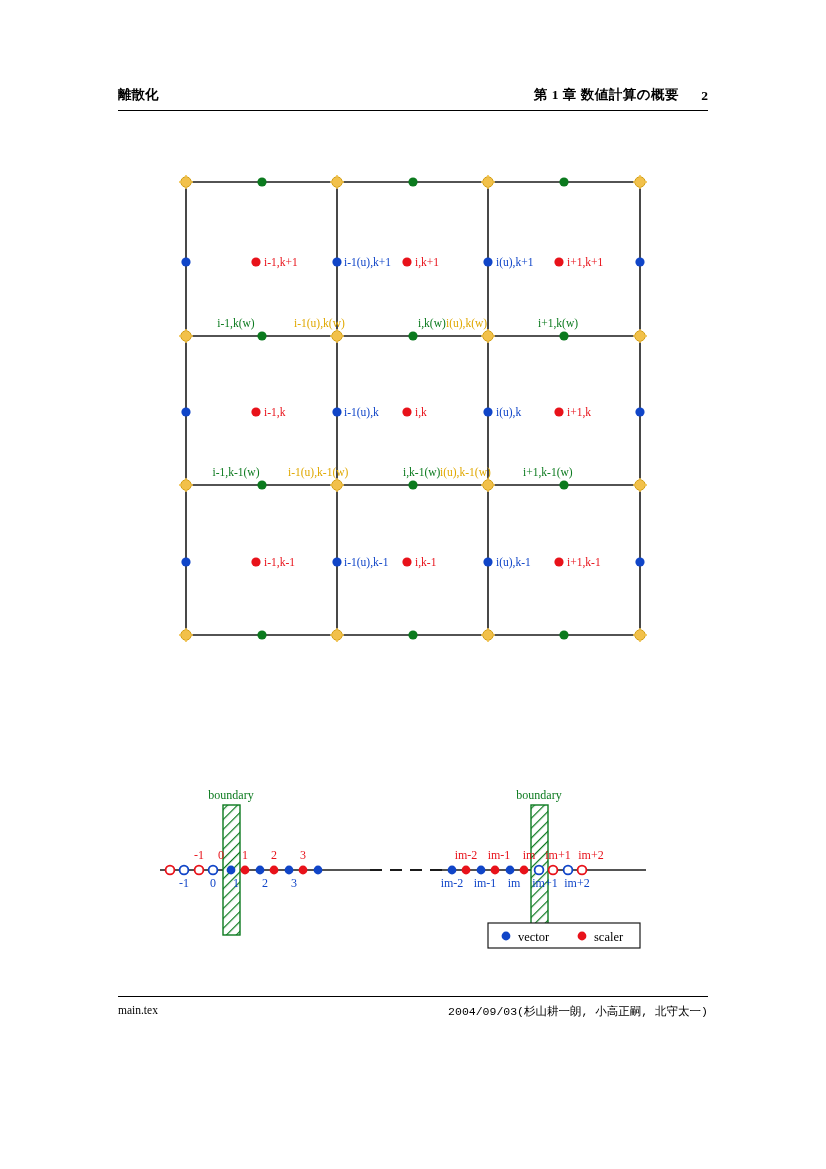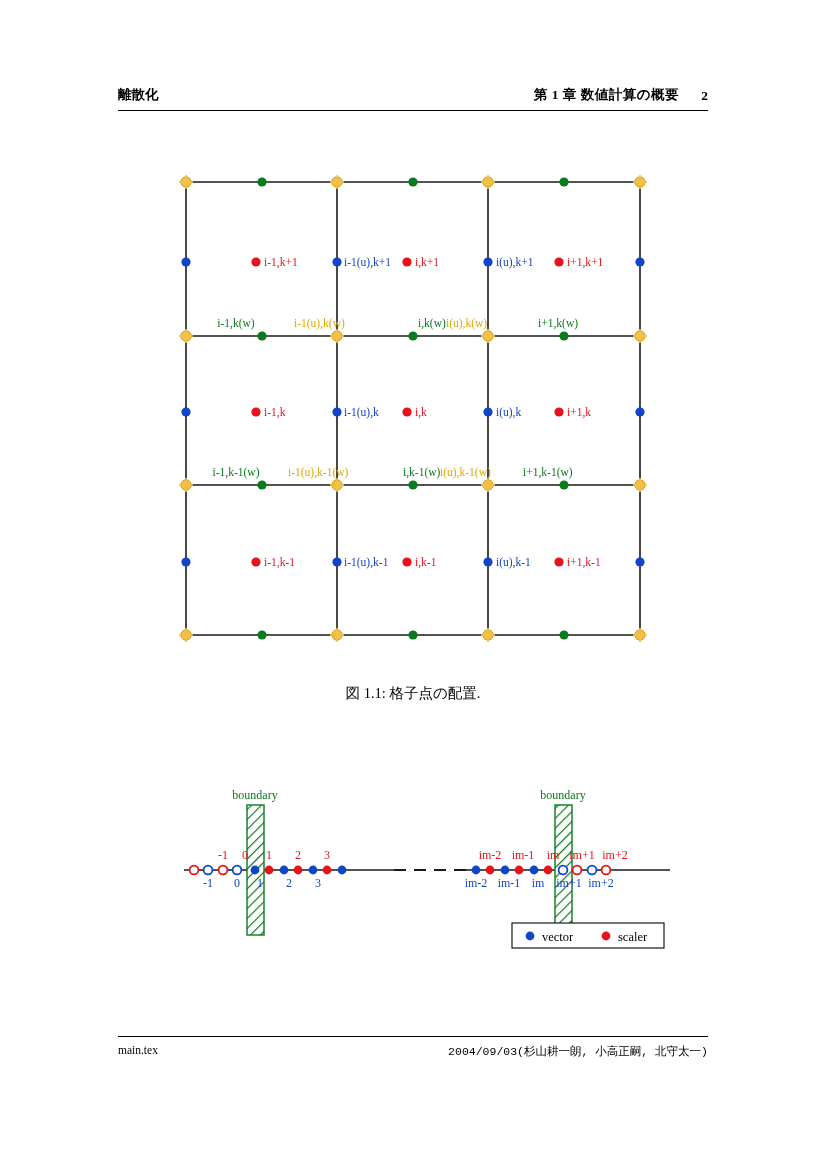--- a/index.html
+++ b/index.html
@@ -63,41 +63,41 @@
     left: 118px;
     top: 684px;
     width: 590px;
     text-align: center;
     font-size: 14.5px;
   }
 
   
   .fig2 {
     position: absolute;
-    left: 172px;
+    left: 148px;
     top: 775px;
     width: 510px;
     height: 175px;
   }
   .fig2 svg { display: block; }
 
   .fig2-caption {
     position: absolute;
     left: 118px;
     top: 978px;
     width: 590px;
     text-align: center;
     font-size: 14.5px;
   }
 
   
   .footer {
     position: absolute;
     left: 118px;
-    top: 1036px;
+    top: 996px;
     width: 590px;
     display: flex;
     justify-content: space-between;
     align-items: flex-start;
     font-size: 11.5px;
     padding-top: 7px;
     border-top: 1.1px solid #000;
     box-sizing: border-box;
   }
   .footer-left { font-family: "Liberation Serif", serif; }
@@ -261,21 +261,20 @@
 
       <g fill="#e0a800" font-size="11.5">
         <text x="116" y="155">i-1(u),k(w)</text>
         <text x="268" y="155">i(u),k(w)</text>
         <text x="110" y="304">i-1(u),k-1(w)</text>
         <text x="262" y="304">i(u),k-1(w)</text>
       </g>
     </svg>
   </div>
 
-  <div class="fig1-caption">図 1.1: 格子点の配置.</div>
 
   <div class="fig2">
     <svg width="510" height="175" viewBox="0 0 510 175">
       <defs>
         <pattern id="hatch" width="7" height="7" patternUnits="userSpaceOnUse" patternTransform="rotate(45)">
           <rect width="7" height="7" fill="#ffffff"></rect>
           <line x1="0" y1="0" x2="0" y2="7" stroke="#0b7a1e" stroke-width="2.4"></line>
         </pattern>
       </defs>
 

